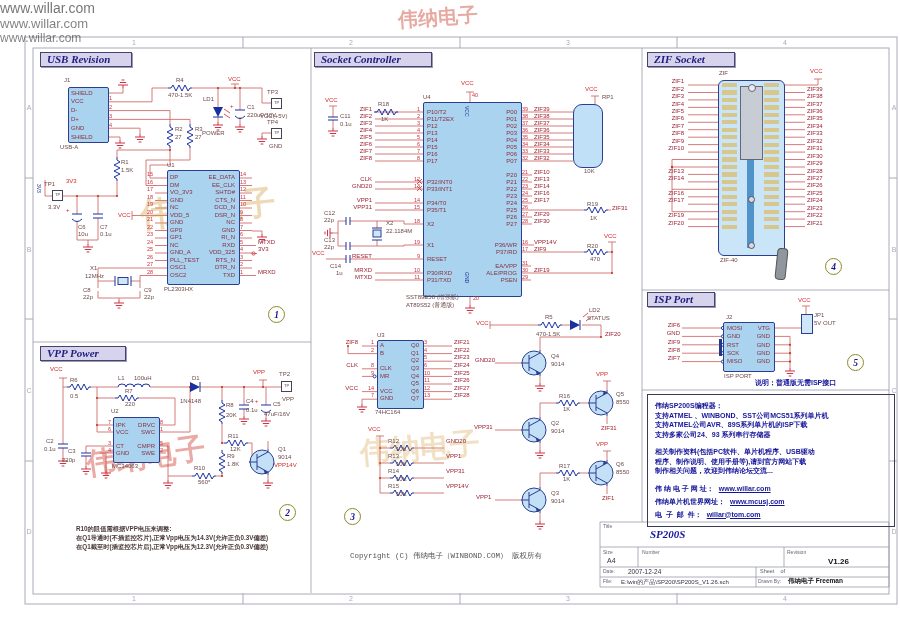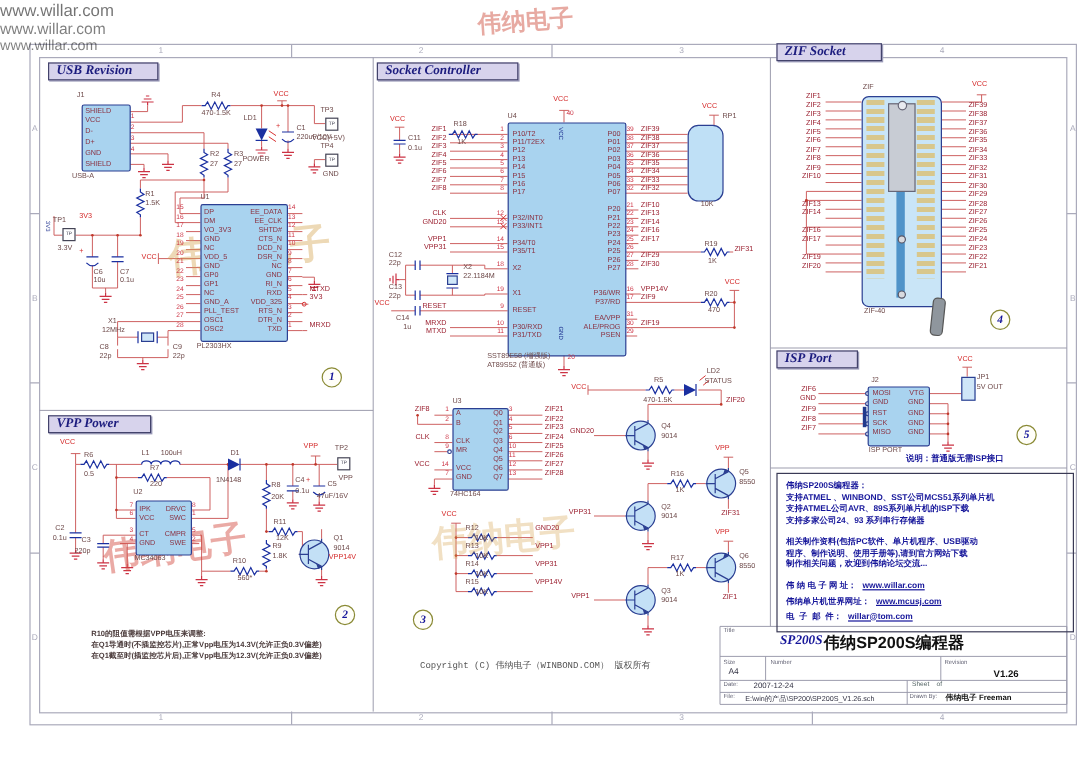--- a/index.html
+++ b/index.html
@@ -230,21 +230,21 @@
 <div class="fr" style="left:24px;top:246px">B</div>
 <div class="fr" style="left:24px;top:387px">C</div>
 <div class="fr" style="left:24px;top:528px">D</div>
 <div class="fr" style="left:889px;top:104px">A</div>
 <div class="fr" style="left:889px;top:246px">B</div>
 <div class="fr" style="left:889px;top:387px">C</div>
 <div class="fr" style="left:889px;top:528px">D</div>
 
 <div class="hdr" style="left:40px;top:52px;width:84px;height:13px">USB Revision</div>
 <div class="hdr" style="left:314px;top:52px;width:110px;height:13px">Socket Controller</div>
-<div class="hdr" style="left:647px;top:36px;width:80px;height:13px">ZIF Socket</div>
+<div class="hdr" style="left:647px;top:52px;width:80px;height:13px">ZIF Socket</div>
 <div class="hdr" style="left:647px;top:292px;width:60px;height:13px">ISP Port</div>
 <div class="hdr" style="left:40px;top:346px;width:78px;height:13px">VPP Power</div>
 
 <div class="chip" style="left:68px;top:87px;width:39px;height:54px"></div>
 <div class="pc" style="left:71px;top:88.6px;--rh:8.8px">
       <div>SHIELD</div>
       <div>VCC</div>
       <div>D-</div>
       <div>D+</div>
       <div>GND</div>
@@ -866,21 +866,20 @@
       </div>
   <div style="height:6px"></div>
   <div>
         <div class="ct"><span>伟 纳 电 子 网 址：</span><span class="lk">www.willar.com</span></div>
         <div class="ct"><span>伟纳单片机世界网址：</span><span class="lk">www.mcusj.com</span></div>
         <div class="ct"><span>电  子  邮  件：</span><span class="lk">willar@tom.com</span></div>
       </div>
 </div>
 
 <div class="tb" style="left:603px;top:523px">Title</div>
-<div class="tbv" style="left:620px;top:527px;width:250px;text-align:center;font-size:13.5px;font-weight:bold;color:#111">伟纳SP200S编程器</div>
 <div class="tb" style="left:603px;top:549px">Size</div>
 <div class="tbv" style="left:607px;top:557px;font-size:7px;color:#334">A4</div>
 <div class="tb" style="left:642px;top:549px">Number</div>
 <div class="tbv" style="left:650px;top:528px;width:120px;text-align:left;font:italic bold 11px 'Liberation Serif',serif;color:#16169a">SP200S</div>
 <div class="tb" style="left:787px;top:549px">Revision</div>
 <div class="tbv" style="left:828px;top:557px;font-size:8px;font-weight:bold;color:#111">V1.26</div>
 <div class="tb" style="left:603px;top:568px">Date:</div>
 <div class="tbv" style="left:628px;top:568px;font-size:6.5px;color:#334">2007-12-24</div>
 <div class="tbv" style="left:760px;top:568px;font-size:5.5px;color:#566;white-space:pre">Sheet    of</div>
 <div class="tb" style="left:603px;top:578px">File:</div>

